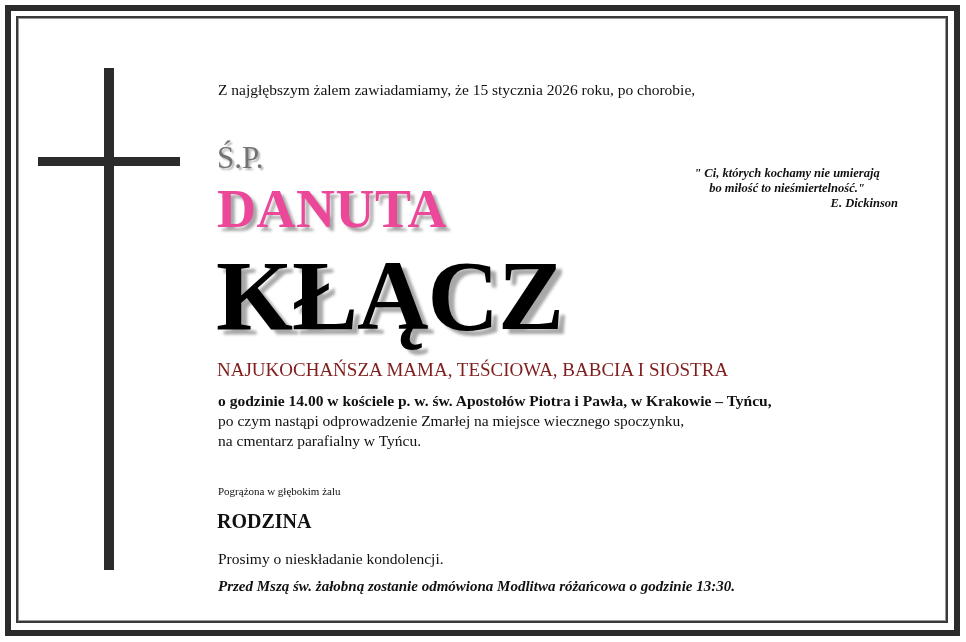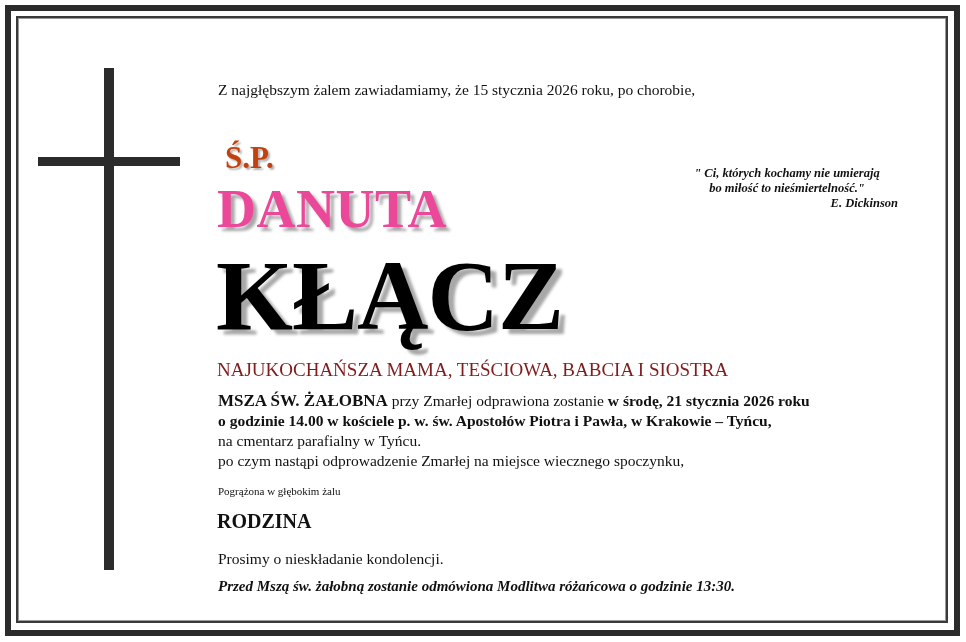--- a/index.html
+++ b/index.html
@@ -53,27 +53,27 @@
       white-space: nowrap;
       margin: 16px;
     }
     .intro {
       left: 202px;
       top: 64px;
       font-size: 15.5px;
       line-height: 20px;
     }
     .sp {
-      left: 209px;
+      left: 201px;
       top: 124px;
       font-size: 31px;
-      font-weight: bold;
+      font-weight: normal;
       line-height: 36px;
       text-shadow: 2px 2px 2px #b0b0b0;
-      color: #c2410c;
+      color: #737373;
     }
     .first-name {
       left: 201px;
       top: 163px;
       font-size: 54px;
       font-weight: bold;
       line-height: 60px;
       letter-spacing: 0.5px;
       text-shadow: 4px 4px 3px #a8a8a8;
       color: #ec4899;
@@ -170,24 +170,21 @@
 
 <div class="txt quote">
   <span class="q-line">" Ci, których kochamy nie umierają</span>
   <span class="q-line">bo miłość to nieśmiertelność."</span>
   <span class="q-author">E. Dickinson</span>
 </div>
 
 <div class="txt relations">NAJUKOCHAŃSZA MAMA, TEŚCIOWA, BABCIA I SIOSTRA</div>
 
 <div class="txt mass">
-  <span class="line">
-    <span class="mass-head">MSZA ŚW. ŻAŁOBNA</span><span> przy Zmarłej odprawiona zostanie </span><b>w środę, 21 stycznia 2026 roku</b>
-  </span>
   <b class="line">o godzinie 14.00 w kościele p. w. św. Apostołów Piotra i Pawła, w Krakowie – Tyńcu,</b>
+  <span class="line">po czym nastąpi odprowadzenie Zmarłej na miejsce wiecznego spoczynku,</span>
   <span class="line">na cmentarz parafialny w Tyńcu.</span>
-  <span class="line">po czym nastąpi odprowadzenie Zmarłej na miejsce wiecznego spoczynku,</span>
 </div>
 
 <div class="txt grief">Pogrążona w głębokim żalu</div>
 <div class="txt family">RODZINA</div>
 <div class="txt request">Prosimy o nieskładanie kondolencji.</div>
 <div class="txt rosary">Przed Mszą św. żałobną zostanie odmówiona Modlitwa różańcowa o godzinie 13:30.</div>
 
 </body></html>

